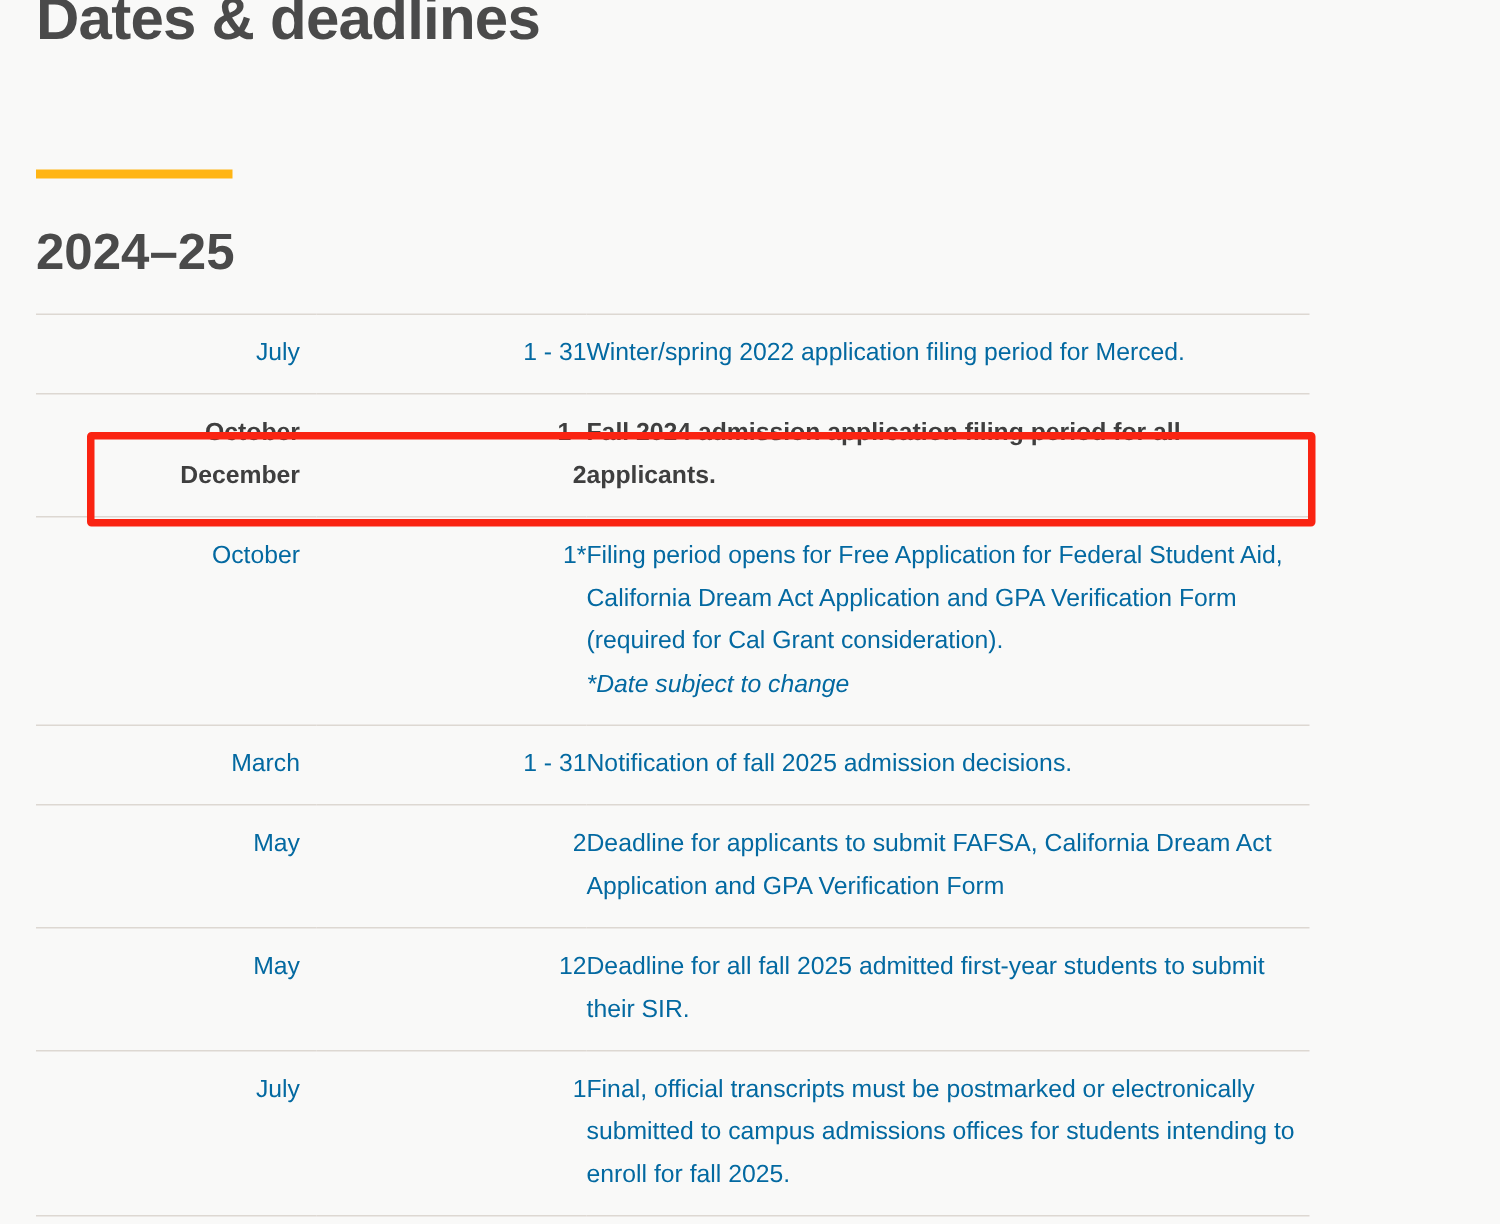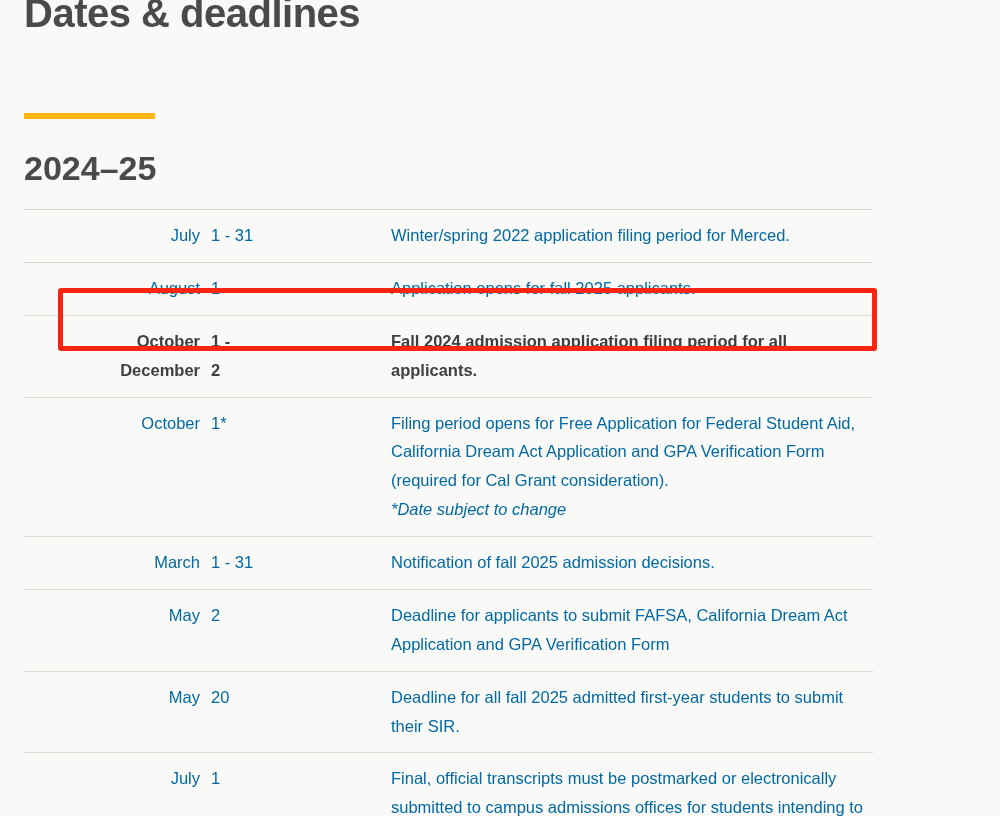--- a/index.html
+++ b/index.html
@@ -83,21 +83,21 @@
   }
 
   .col-month {
     width: 176px;
     text-align: right;
     padding-right: 11px !important;
     white-space: normal;
   }
   .col-day {
     width: 180px;
-    text-align: left;
+    text-align: right;
   }
   .col-desc {
     width: 482px;
     text-align: left;
   }
 
   .row-highlight td {
     font-weight: bold;
     color: #3f3f3f;
   }
@@ -140,25 +140,20 @@
 
   <h2 class="year-heading">2024–25</h2>
 
   <table class="deadlines-table">
     <tbody>
         <tr>
           <td class="col-month">July</td>
           <td class="col-day">1 - 31</td>
           <td class="col-desc"><span>Winter/spring 2022 application filing period for Merced.</span></td>
         </tr>
-        <tr>
-          <td class="col-month">August</td>
-          <td class="col-day">1</td>
-          <td class="col-desc"><span>Application opens for fall 2025 applicants.</span></td>
-        </tr>
         <tr class="row-highlight">
           <td class="col-month">October<br>December</td>
           <td class="col-day">1 -<br>2</td>
           <td class="col-desc"><span>Fall 2024 admission application filing period for all applicants.</span></td>
         </tr>
         <tr>
           <td class="col-month">October</td>
           <td class="col-day">1*</td>
           <td class="col-desc"><span>Filing period opens for Free Application for Federal Student Aid, California Dream Act Application and GPA Verification Form (required for Cal Grant consideration).</span><br><span class="note-italic">*Date subject to change</span></td>
         </tr>
@@ -167,21 +162,21 @@
           <td class="col-day">1 - 31</td>
           <td class="col-desc"><span>Notification of fall 2025 admission decisions.</span></td>
         </tr>
         <tr>
           <td class="col-month">May</td>
           <td class="col-day">2</td>
           <td class="col-desc"><span>Deadline for applicants to submit FAFSA, California Dream Act Application and GPA Verification Form</span></td>
         </tr>
         <tr>
           <td class="col-month">May</td>
-          <td class="col-day">20</td>
+          <td class="col-day">12</td>
           <td class="col-desc"><span>Deadline for all fall 2025 admitted first-year students to submit their SIR.</span></td>
         </tr>
         <tr>
           <td class="col-month">July</td>
           <td class="col-day">1</td>
           <td class="col-desc"><span>Final, official transcripts must be postmarked or electronically submitted to campus admissions offices for students intending to enroll for fall 2025.</span></td>
         </tr>
       </tbody>
   </table>
 

